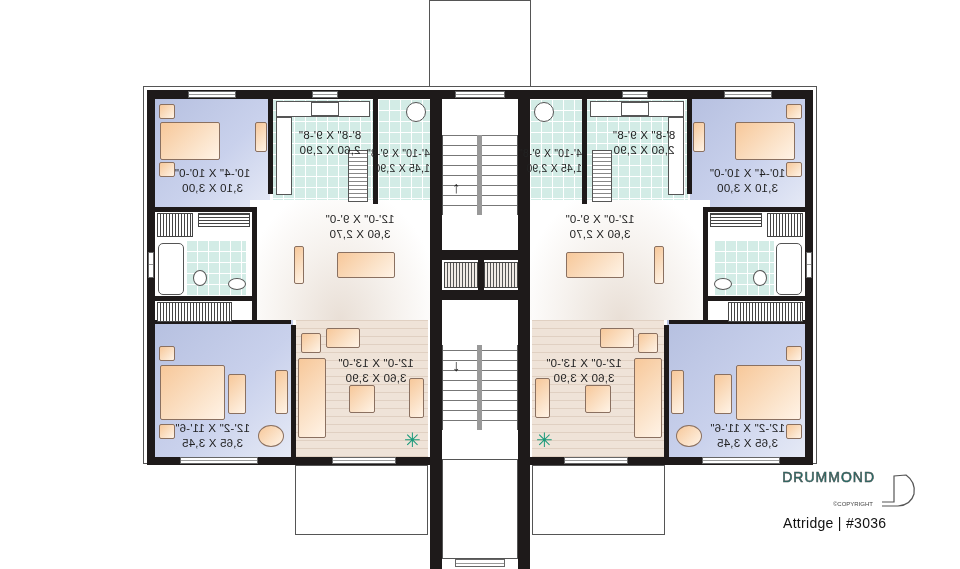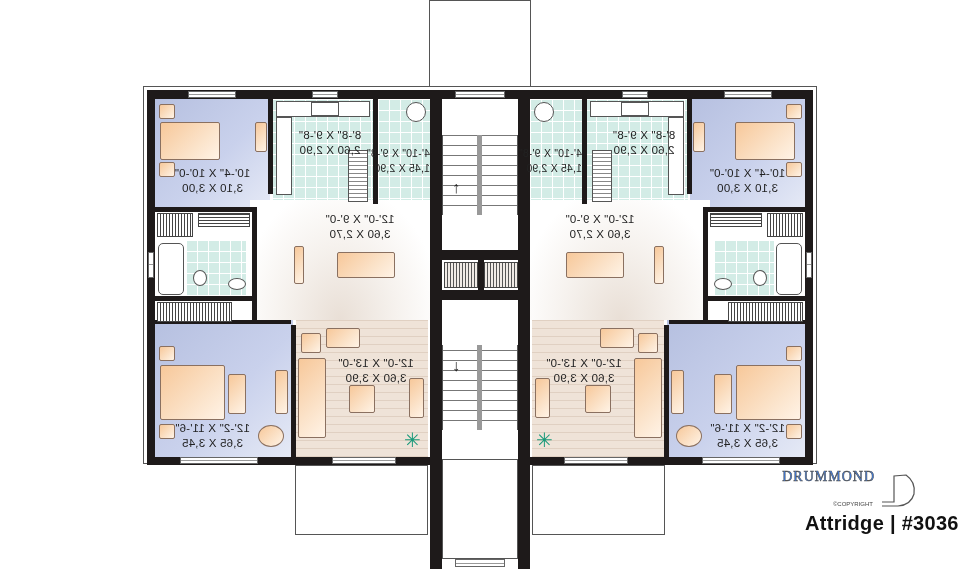--- a/index.html
+++ b/index.html
@@ -217,20 +217,20 @@
   <div class="label" style="left:534px;top:356px;width:100px;">
     <div>12'-0" X 13'-0"</div>
     <div>3,60 X 3,90</div>
   </div>
   <div class="label" style="left:695px;top:421px;width:105px;">
     <div>12'-2" X 11'-6"</div>
     <div>3,65 X 3,45</div>
   </div>
 
   <div class="logo" style="left:770px;top:470px;width:160px;height:50px;">
-    <div style="position:absolute;right:55px;top:0;font-size:14px;line-height:14px;color:#3b82f6;-webkit-text-stroke:0.6px #555;letter-spacing:1px;font-family:Liberation Serif, serif;">DRUMMOND</div>
+    <div style="position:absolute;right:55px;top:0;font-size:14px;line-height:14px;color:#0f766e;-webkit-text-stroke:0.6px #555;letter-spacing:1px;">DRUMMOND</div>
     <div style="position:absolute;right:57px;top:31px;font-size:6px;line-height:7px;color:#444;">©COPYRIGHT</div>
     <svg style="position:absolute;right:10px;top:2px;" width="40" height="36" viewBox="0 0 40 36">
       <path d="M2 30 L14 30 L14 4 L26 3 Q36 10 34 22 Q31 33 18 34 L2 34" fill="none" stroke="#555" stroke-width="1.2"></path>
     </svg>
   </div>
-  <div style="position:absolute;left:805px;top:515px;font-size:20px;line-height:16px;font-weight:bold;color:#111;letter-spacing:0.3px;">Attridge | #3036</div>
+  <div style="position:absolute;left:783px;top:515px;font-size:14px;line-height:16px;font-weight:normal;color:#111;letter-spacing:0.3px;">Attridge | #3036</div>
 </div>
 
 </body></html>

